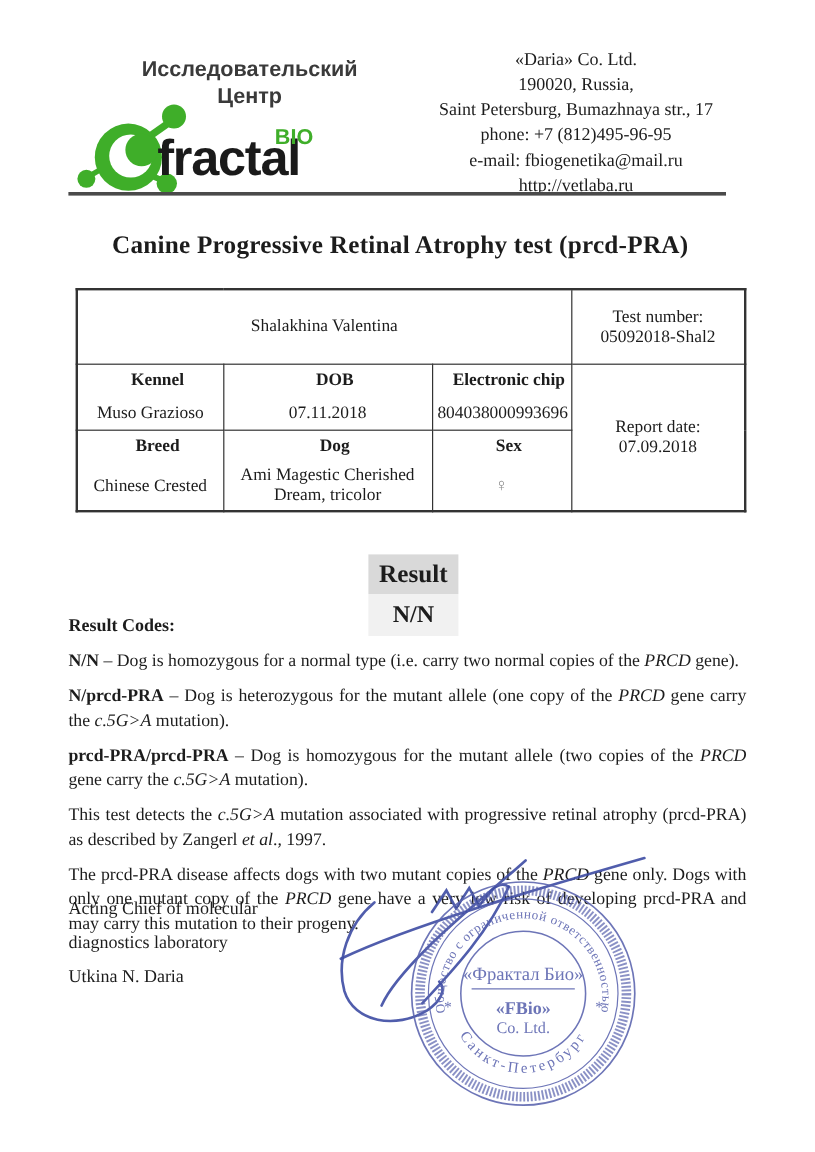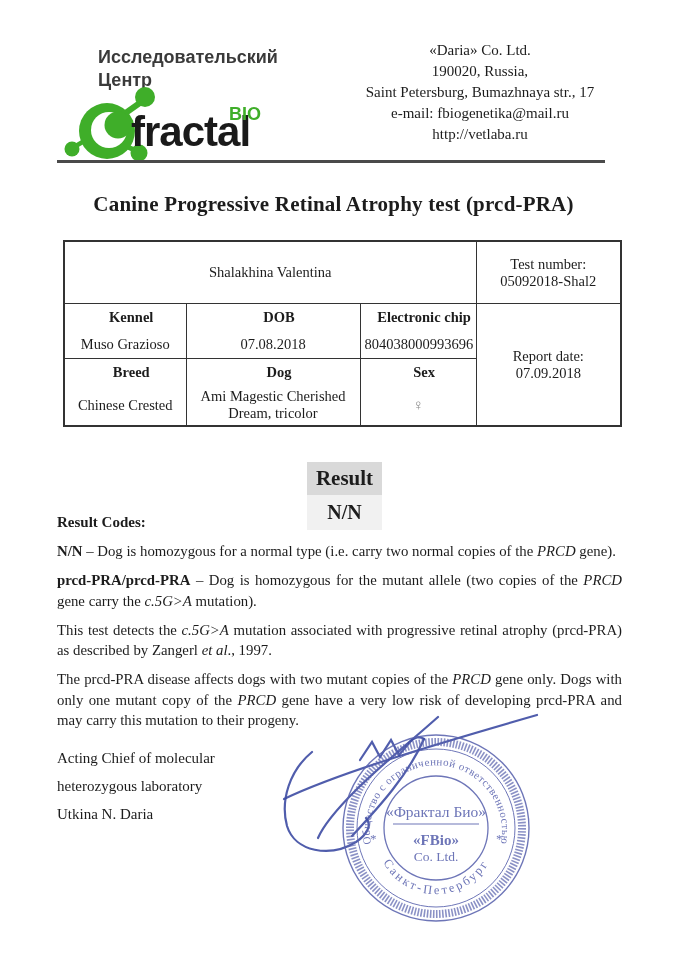--- a/index.html
+++ b/index.html
@@ -2,21 +2,21 @@
 <html style="--logo-green: #3fae29; --rule: #4a4a4a; --result-header-bg: #d9d9d9; --result-value-bg: #f1f1f1; --stamp-blue: #5a63ae; --pen-blue: #3d4ba3;"><head>
 <meta charset="utf-8">
 <style>
   html,body{margin:0;padding:0;}
   body{
     width:679px;height:960px;position:relative;background:#ffffff;
     font-family:"Liberation Serif", serif;color:#1c1c1c;overflow:hidden;
   }
   
   .org-ru{
-    position:absolute;top:46px;right:361px;width:220px;text-align:left;
+    position:absolute;top:46px;right:361px;width:220px;text-align:center;
     font-family:"Liberation Sans", sans-serif;font-weight:bold;font-size:18px;
     line-height:23px;color:#3a3a3a;
   }
   .logo-wrap{position:absolute;left:60px;top:84px;width:210px;height:84px;}
   .company{
     position:absolute;left:327px;top:40px;width:306px;text-align:center;
     font-size:15px;line-height:21px;color:#1c1c1c;
   }
   .rule{position:absolute;left:57px;top:160px;width:548px;height:3px;background:var(--rule,#4a4a4a);}
   
@@ -84,20 +84,21 @@
     <circle class="green-fill" cx="58" cy="41" r="13.5"></circle>
     <text class="logo-word" x="71" y="62" font-size="42">fractal</text>
     <text class="logo-sup green-fill" x="185" y="36" font-size="18" text-anchor="middle">BIO</text>
   </svg>
 </div>
 
 <div class="company">
     <div>«Daria» Co. Ltd.</div>
     <div>190020, Russia,</div>
     <div>Saint Petersburg, Bumazhnaya str., 17</div>
+    <div>phone: +7 (812)495-96-95</div>
     <div>e-mail: fbiogenetika@mail.ru</div>
     <div>http://vetlaba.ru</div>
   </div>
 
 <div class="rule"></div>
 
 <div class="doc-title">Canine Progressive Retinal Atrophy test (prcd-PRA)</div>
 
 <table class="info">
   <colgroup>
@@ -118,21 +119,21 @@
     <th class="br">Kennel</th>
     <th class="br">DOB</th>
     <th class="br">Electronic chip</th>
     <td class="bl" rowspan="4">
       <div>Report date:</div>
       <div>07.09.2018</div>
     </td>
   </tr>
   <tr class="val-row1">
     <td class="bb br">Muso Grazioso</td>
-    <td class="bb br">07.08.2018</td>
+    <td class="bb br">07.11.2018</td>
     <td class="bb br">804038000993696</td>
   </tr>
   <tr class="hdr-row">
     <th class="br">Breed</th>
     <th class="br">Dog</th>
     <th class="br">Sex</th>
   </tr>
   <tr class="val-row2">
     <td class="br">Chinese Crested</td>
     <td class="br">Ami Magestic Cherished Dream, tricolor</td>
@@ -143,29 +144,30 @@
 
 <div class="result-box">
   <div class="result-head">Result</div>
   <div class="result-value">N/N</div>
 </div>
 
 <div class="codes">
   <p class="codes-heading">Result Codes:</p>
   <div>
       <p><b>N/N</b><span> – Dog is homozygous for a normal type (i.e. carry two normal copies of the </span><i>PRCD</i><span> gene).</span></p>
+      <p><b>N/prcd-PRA</b><span> – Dog is heterozygous for the mutant allele (one copy of the </span><i>PRCD</i><span> gene carry the </span><i>c.5G&gt;A</i><span> mutation).</span></p>
       <p><b>prcd-PRA/prcd-PRA</b><span> – Dog is homozygous for the mutant allele (two copies of the </span><i>PRCD</i><span> gene carry the </span><i>c.5G&gt;A</i><span> mutation).</span></p>
       <p><span>This test detects the </span><i>c.5G&gt;A</i><span> mutation associated with progressive retinal atrophy (prcd-PRA) as described by Zangerl </span><i>et al</i><span>., 1997.</span></p>
       <p><span>The prcd-PRA disease affects dogs with two mutant copies of the </span><i>PRCD</i><span> gene only. Dogs with only one mutant copy of the </span><i>PRCD</i><span> gene have a very low risk of developing prcd-PRA and may carry this mutation to their progeny.</span></p>
     </div>
 </div>
 
 <div class="signoff">
     <div>Acting Chief of molecular</div>
-    <div>heterozygous laboratory</div>
+    <div>diagnostics laboratory</div>
     <div>Utkina N. Daria</div>
   </div>
 
 <svg class="pen" viewBox="0 0 290 175">
   <path d="M14,104 C70,77 180,45 267,20"></path>
   <path d="M168,22 C140,47 110,71 86,95 C68,113 54,129 48,143"></path>
   <path d="M42,57 C20,75 10,105 17,131 C25,157 60,163 86,147 C98,139 102,129 96,123"></path>
   <path d="M90,65 L102,47 L110,62 L121,45 L129,60 L140,47 C144,42 150,41 154,44"></path>
   <path d="M154,44 C138,80 110,111 82,141"></path>
 </svg>

